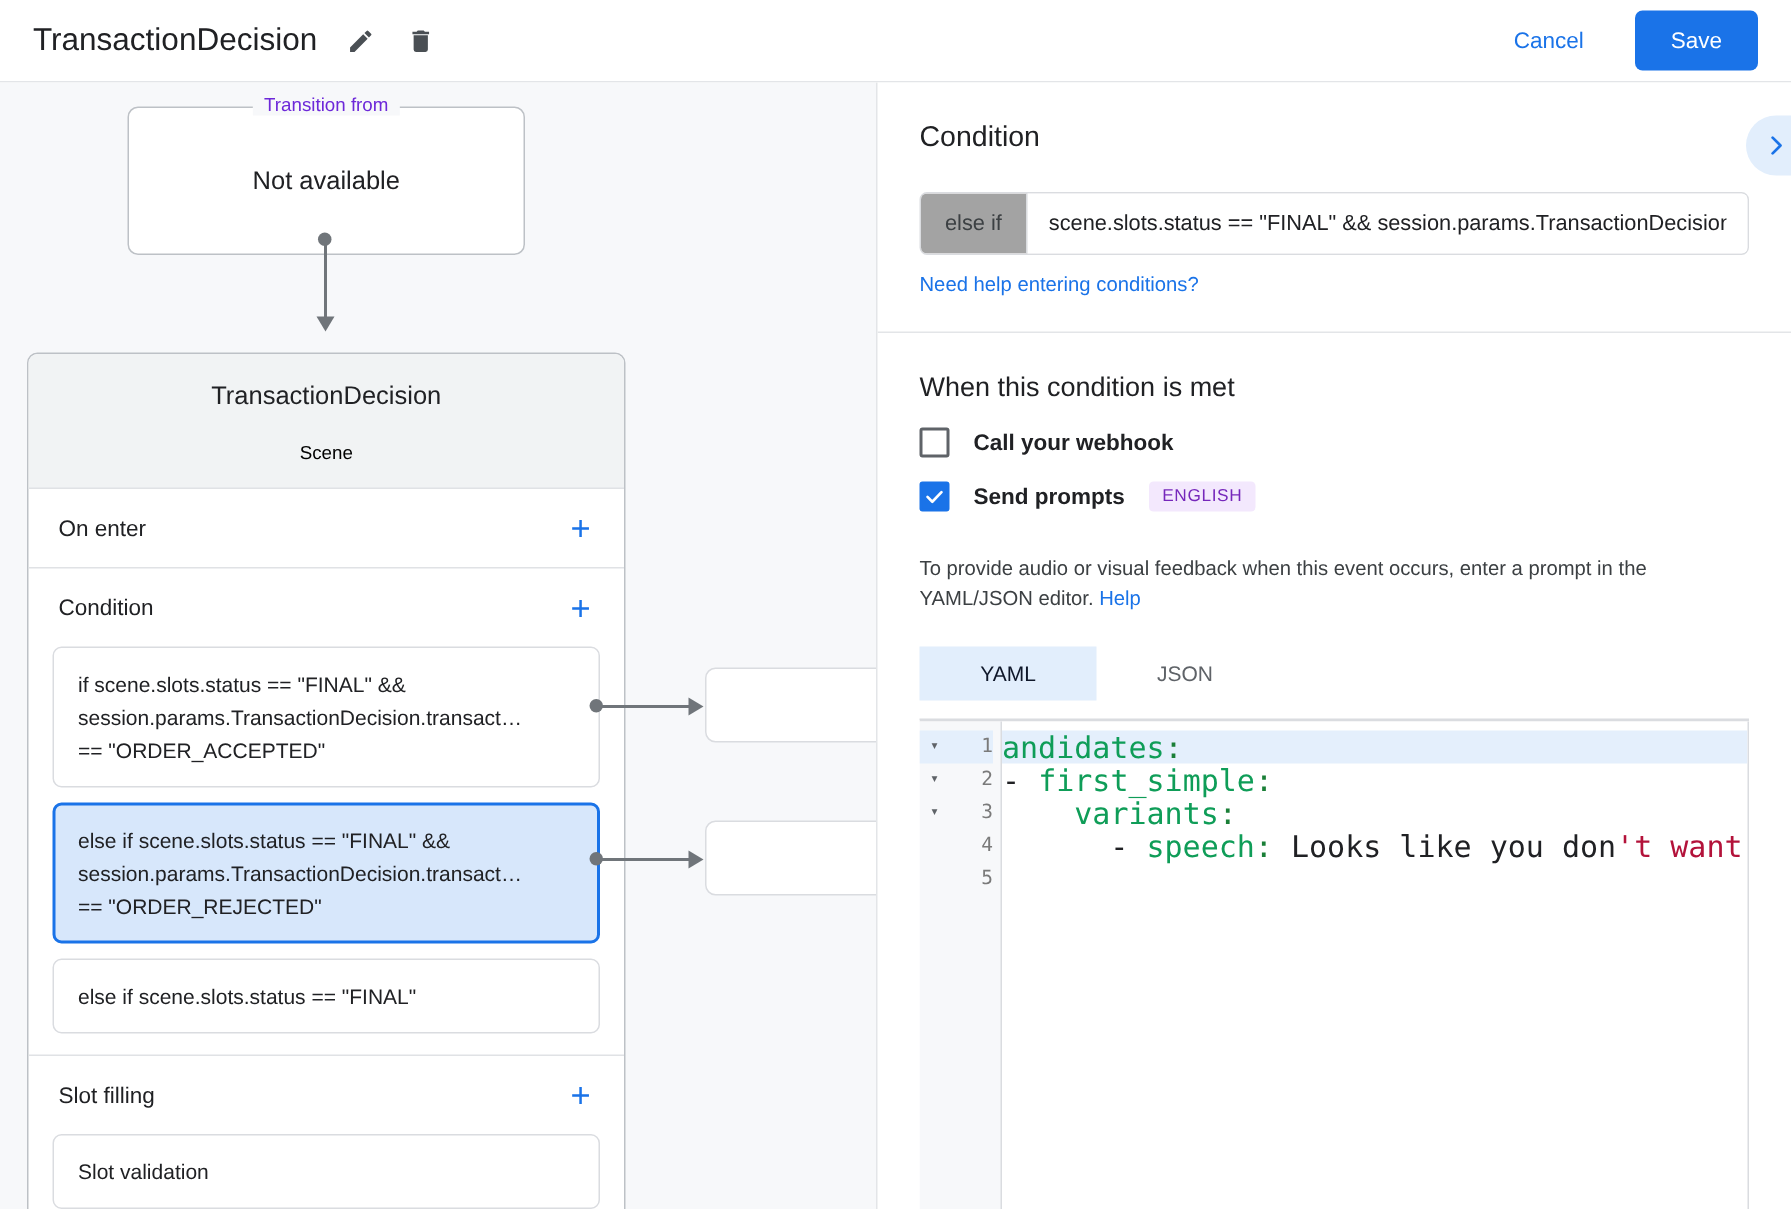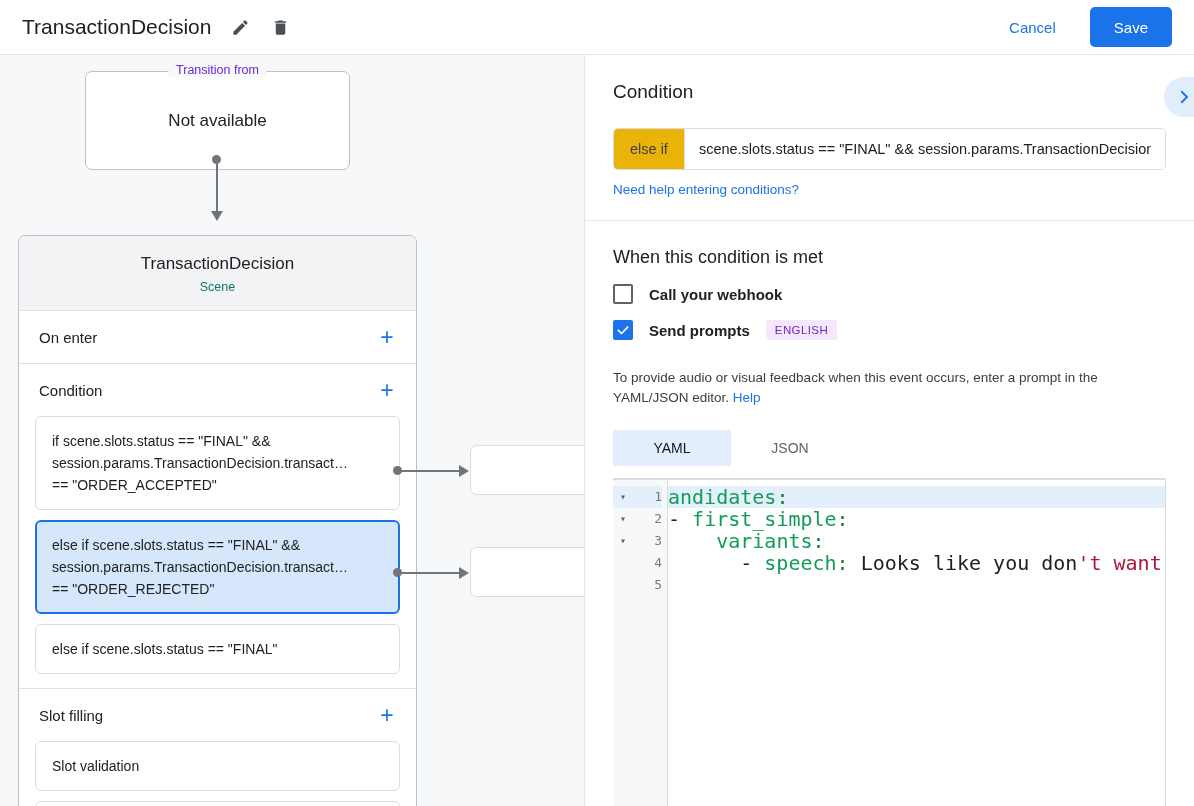--- a/index.html
+++ b/index.html
@@ -123,21 +123,21 @@
     overflow: hidden;
   }
   #scene-head {
     background: #f1f3f4;
     padding: 18px 0 16px 0;
     text-align: center;
     border-bottom: 1px solid #e0e2e5;
     position: relative;
   }
   #scene-title { font-size: 17px; color: #202124; }
-  #scene-subtitle { font-size: 12.5px; color: #0f766e; margin-top: 6px; }
+  #scene-subtitle { font-size: 12.5px; color: #000000; margin-top: 21px; }
 
   .sec { border-bottom: 1px solid #e0e2e5; }
   .sec:last-child { border-bottom: none; }
   .sec-head {
     display: flex; align-items: center;
     padding: 0 16px 0 20px;
     height: 52px;
     gap: 26px;
   }
   .sec-title { font-size: 15px; color: #202124; flex: 1; }
@@ -226,21 +226,21 @@
   }
   .cond-row {
     display: flex;
     margin-top: 25px;
     border: 1px solid #dadce0;
     border-radius: 5px;
     overflow: hidden;
     height: 42px;
   }
   .cond-prefix {
-    background: #eab308;
+    background: #a3a3a3;
     border-right: 1px solid #dadce0;
     display: flex; align-items: center;
     padding: 0 16px;
     font-size: 14.5px;
     color: #3c4043;
     white-space: nowrap;
   }
   .cond-input {
     flex: 1;
     border: none; outline: none;

